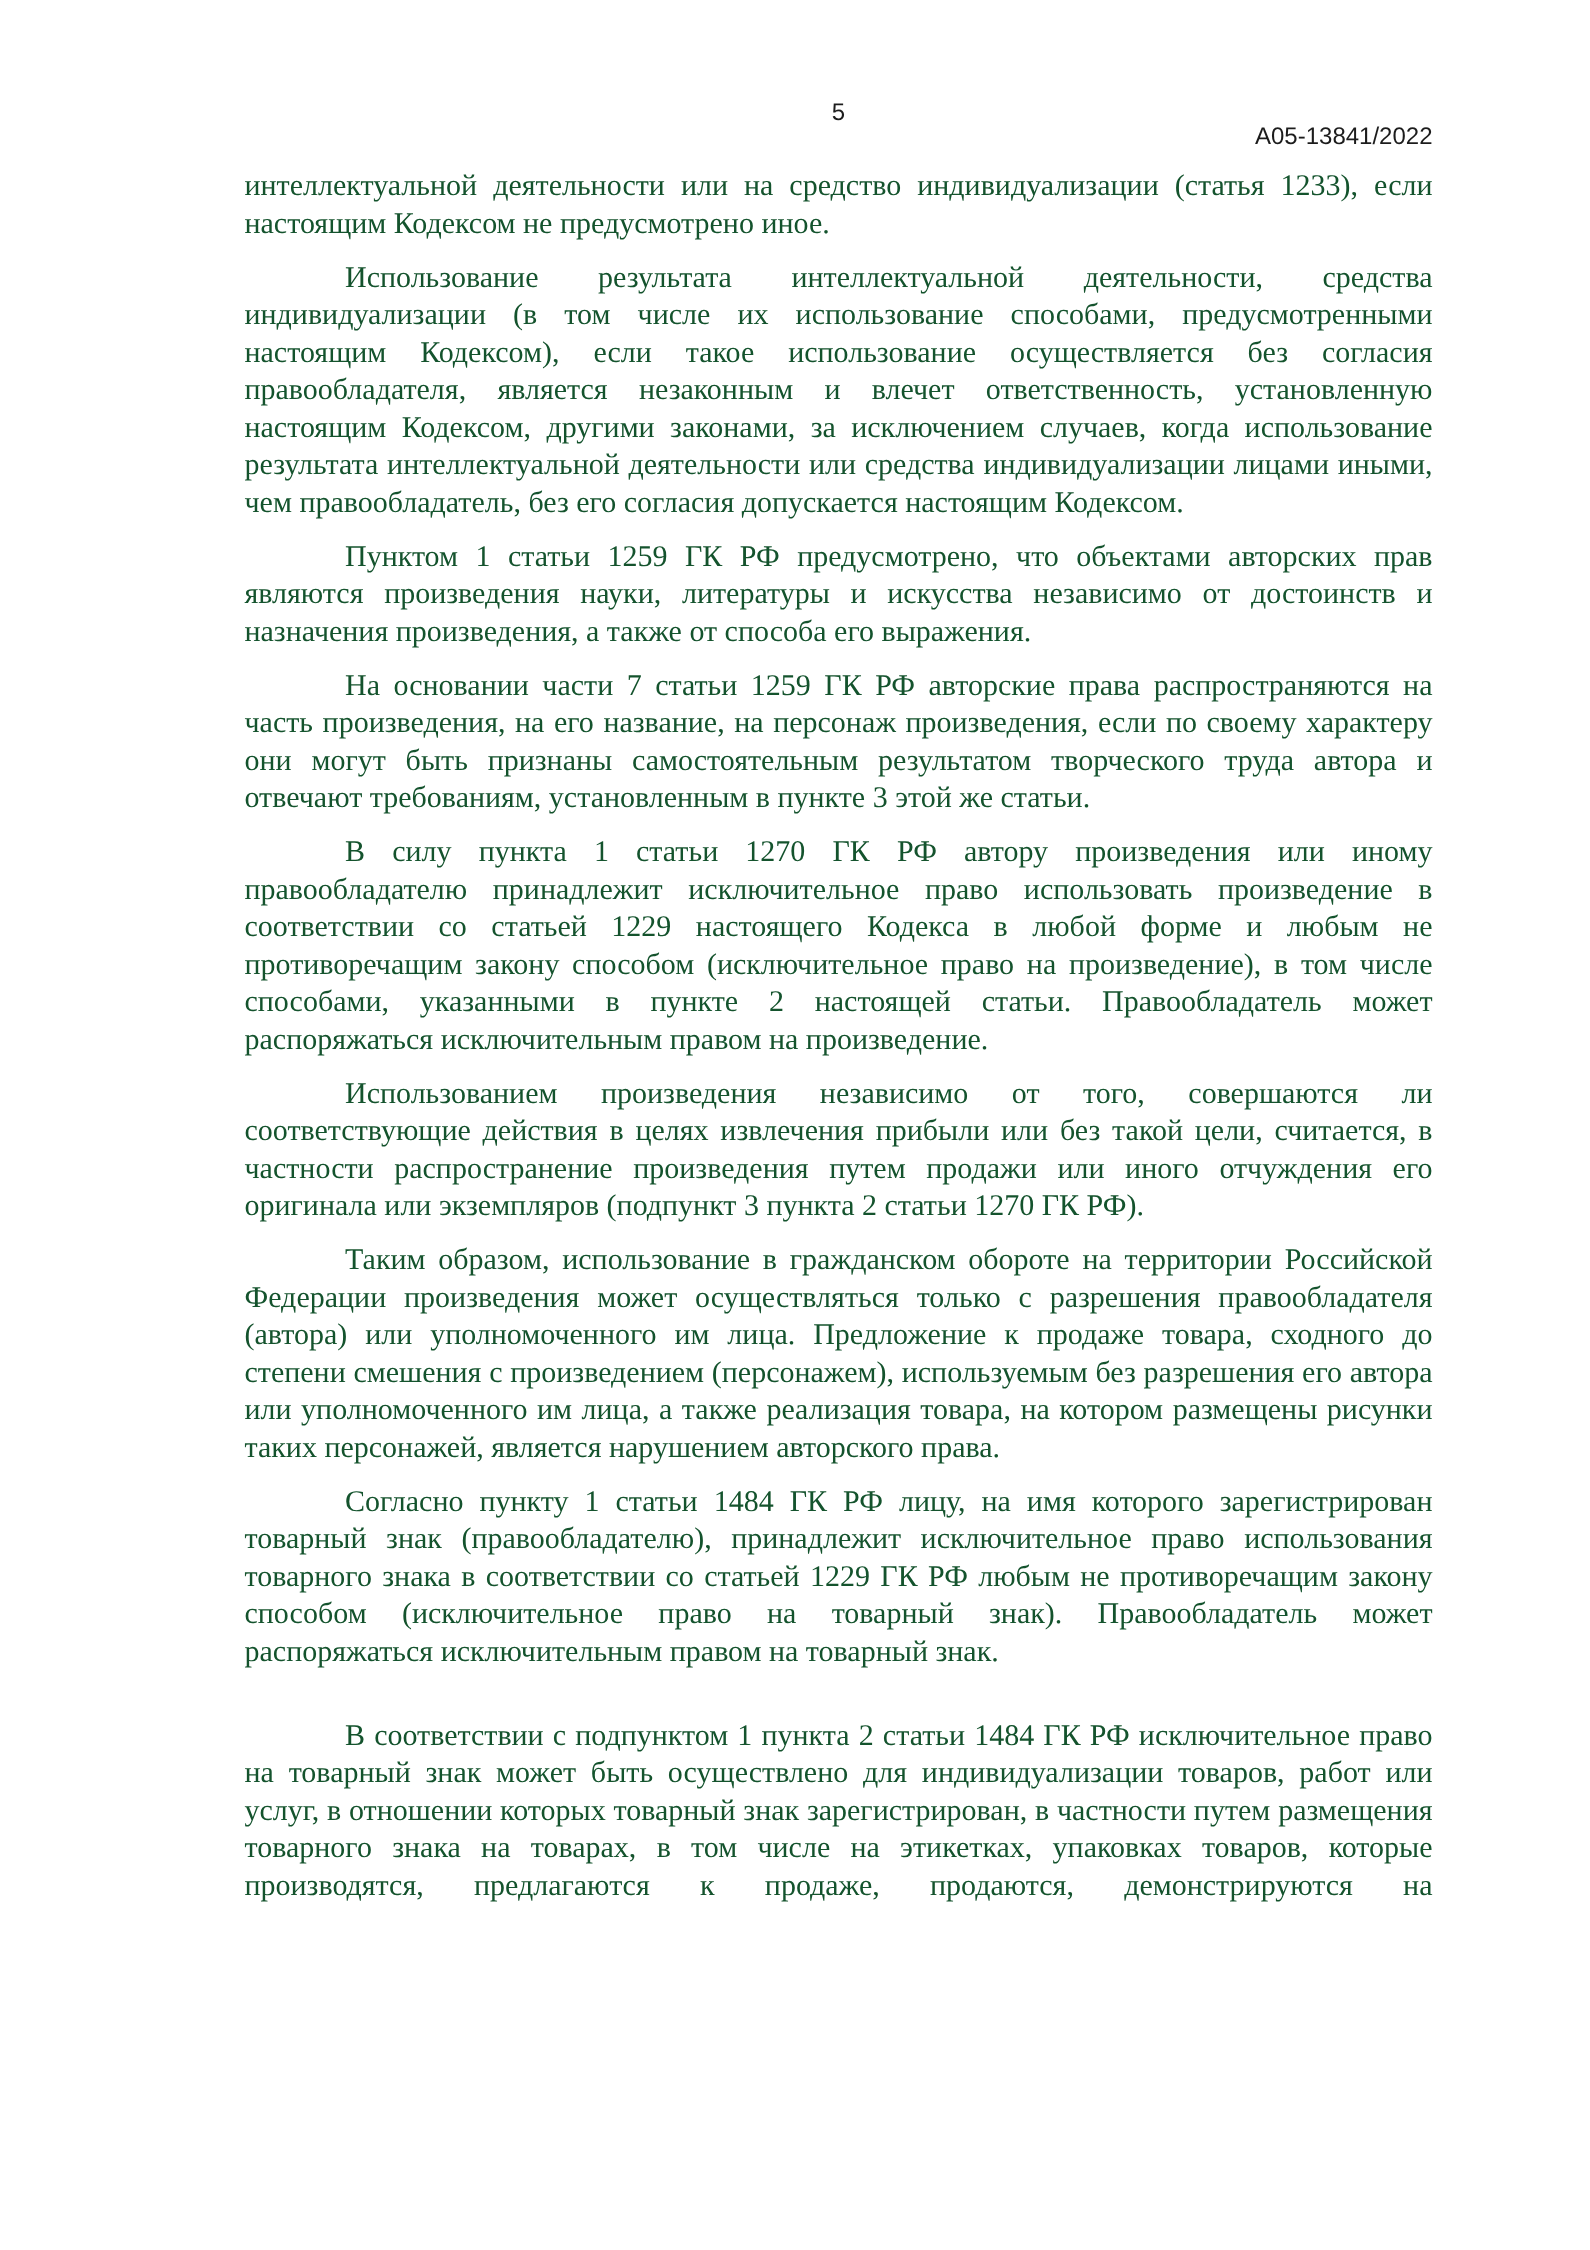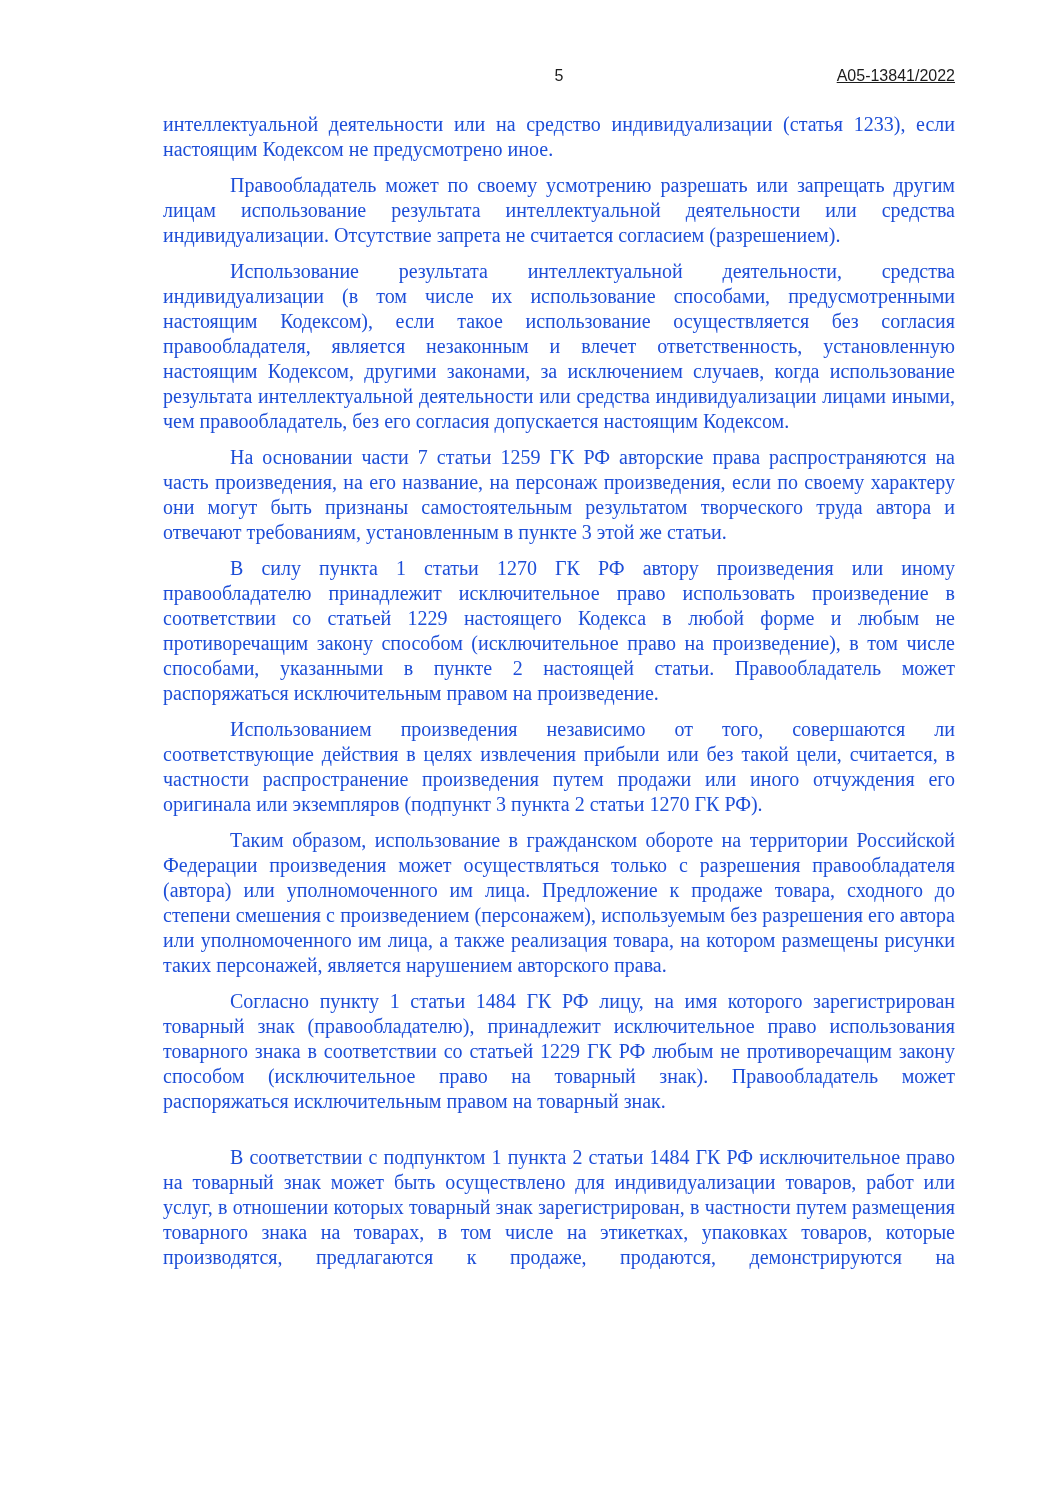--- a/index.html
+++ b/index.html
@@ -27,30 +27,29 @@
     color: #1c1c1c;
   }
   .page-num {
     position: absolute;
     left: 50%;
     transform: translateX(-50%);
   }
   .case-num {
     position: absolute;
     right: 0;
-    top: 0;
-    text-decoration: underline;
+    top: 16px;
   }
   .content {
     margin-top: 26px;
     font-family: "Liberation Serif", serif;
     font-size: 20px;
     line-height: 25px;
     text-align: justify;
-    color: #1d4ed8;
+    color: #14532d;
   }
   .para {
     margin: 0 0 11px 0;
     text-indent: 67px;
   }
   .para.no-indent {
     text-indent: 0;
   }
   .para.justify-last {
     text-align-last: justify;
@@ -60,22 +59,22 @@
 </head>
 <body>
 
 <div class="page">
   <div class="header">
     <span class="page-num">5</span>
     <span class="case-num">А05-13841/2022</span>
   </div>
   <div class="content">
     <p class="para no-indent">интеллектуальной деятельности или на средство индивидуализации (статья 1233), если настоящим Кодексом не предусмотрено иное.</p>
-    <p class="para">Правообладатель может по своему усмотрению разрешать или запрещать другим лицам использование результата интеллектуальной деятельности или средства индивидуализации. Отсутствие запрета не считается согласием (разрешением).</p>
     <p class="para">Использование результата интеллектуальной деятельности, средства индивидуализации (в том числе их использование способами, предусмотренными настоящим Кодексом), если такое использование осуществляется без согласия правообладателя, является незаконным и влечет ответственность, установленную настоящим Кодексом, другими законами, за исключением случаев, когда использование результата интеллектуальной деятельности или средства индивидуализации лицами иными, чем правообладатель, без его согласия допускается настоящим Кодексом.</p>
+    <p class="para">Пунктом 1 статьи 1259 ГК РФ предусмотрено, что объектами авторских прав являются произведения науки, литературы и искусства независимо от достоинств и назначения произведения, а также от способа его выражения.</p>
     <p class="para">На основании части 7 статьи 1259 ГК РФ авторские права распространяются на часть произведения, на его название, на персонаж произведения, если по своему характеру они могут быть признаны самостоятельным результатом творческого труда автора и отвечают требованиям, установленным в пункте 3 этой же статьи.</p>
     <p class="para">В силу пункта 1 статьи 1270 ГК РФ автору произведения или иному правообладателю принадлежит исключительное право использовать произведение в соответствии со статьей 1229 настоящего Кодекса в любой форме и любым не противоречащим закону способом (исключительное право на произведение), в том числе способами, указанными в пункте 2 настоящей статьи. Правообладатель может распоряжаться исключительным правом на произведение.</p>
     <p class="para">Использованием произведения независимо от того, совершаются ли соответствующие действия в целях извлечения прибыли или без такой цели, считается, в частности распространение произведения путем продажи или иного отчуждения его оригинала или экземпляров (подпункт 3 пункта 2 статьи 1270 ГК РФ).</p>
     <p class="para">Таким образом, использование в гражданском обороте на территории Российской Федерации произведения может осуществляться только с разрешения правообладателя (автора) или уполномоченного им лица.  Предложение к продаже товара, сходного до степени смешения с произведением (персонажем), используемым без разрешения его автора или уполномоченного им лица, а также реализация товара, на котором размещены рисунки таких персонажей, является нарушением авторского права.</p>
     <p class="para">Согласно пункту 1 статьи 1484 ГК РФ лицу, на имя которого зарегистрирован товарный знак (правообладателю), принадлежит исключительное право использования товарного знака в соответствии со статьей 1229 ГК РФ любым не противоречащим закону способом (исключительное право на товарный знак). Правообладатель может распоряжаться исключительным правом на товарный знак.</p>
     <p class="para justify-last">В соответствии с подпунктом 1 пункта 2 статьи 1484 ГК РФ исключительное право на товарный знак может быть осуществлено для индивидуализации товаров, работ или услуг, в отношении которых товарный знак зарегистрирован, в частности путем размещения товарного знака на товарах, в том числе на этикетках, упаковках товаров, которые производятся, предлагаются к продаже, продаются, демонстрируются на</p>
   </div>
 </div>
 
 </body></html>

